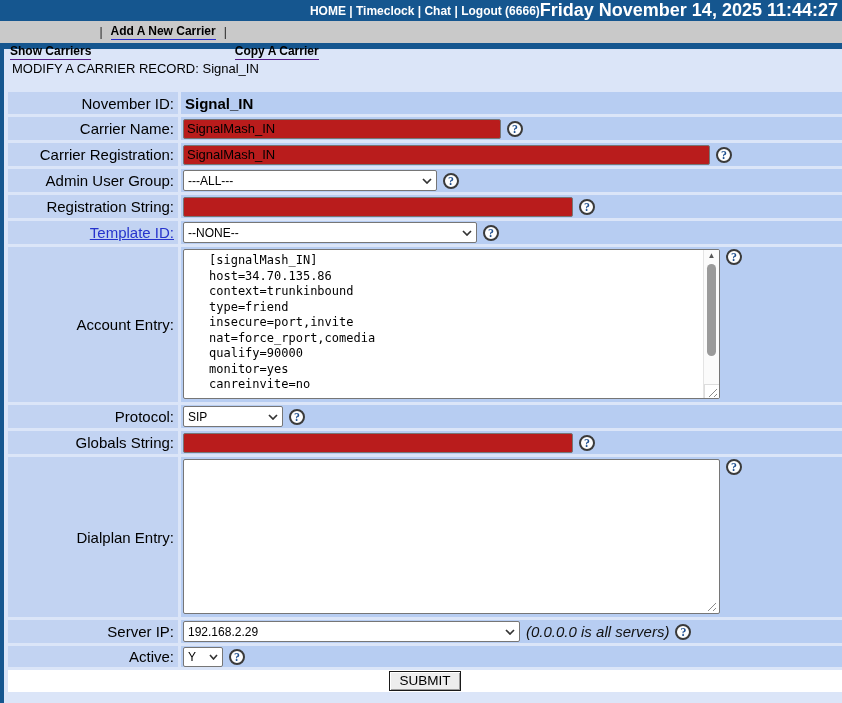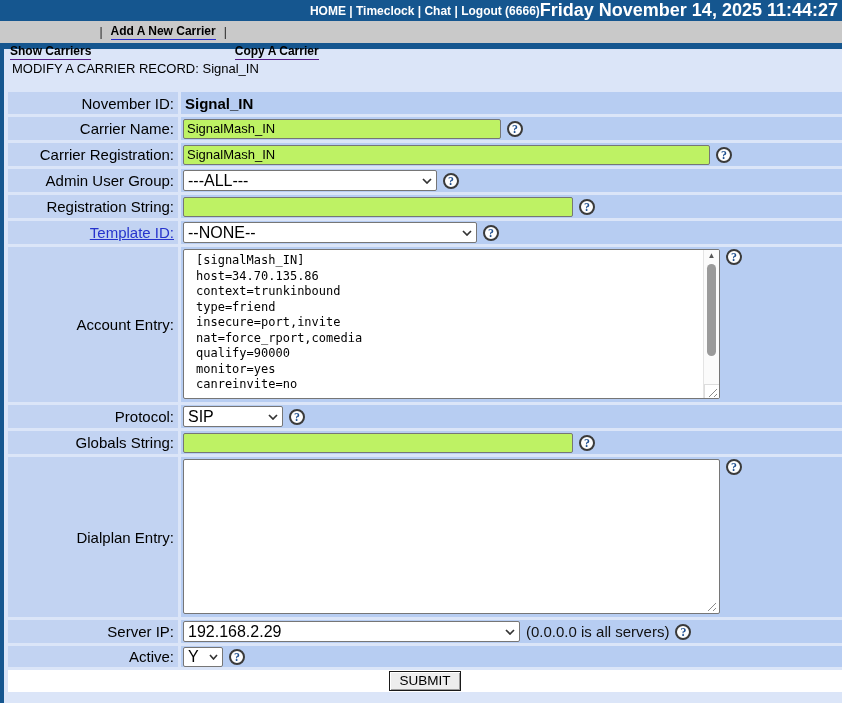--- a/index.html
+++ b/index.html
@@ -50,51 +50,52 @@
     flex: 1; background: #b7cdf2; margin-left: 3px;
     display: flex; align-items: center; padding-left: 2px;
   }
   .cell-value.top { align-items: flex-start; padding-top: 2px; }
   .h22 { height: 22px; } .h23 { height: 23px; } .h21 { height: 21px; }
   .h155 { height: 155px; } .h160 { height: 160px; }
   .carrier-id-value { font-size: 15px; font-weight: bold; color: #000; padding-left: 2px; }
   .link-label { color: #2633cc; text-decoration: underline; cursor: pointer; margin-left: 24px; }
   
   .tinput {
-    height: 20px; background: #bef264; border: 1px solid #767676;
+    height: 20px; background: #b91c1c; border: 1px solid #767676;
     font-family: "Liberation Sans", sans-serif; font-size: 13px; color: #000;
     padding: 0 3px; border-radius: 2px;
   }
   .fselect {
     height: 21px; background: #fff; border: 1px solid #767676; border-radius: 2px;
-    font-size: 16px; color: #000; display: inline-flex; align-items: center;
+    font-size: 12px; color: #000; display: inline-flex; align-items: center;
     justify-content: space-between; padding: 0 4px 0 4px; cursor: default;
   }
   .fselect .chev { margin-left: 6px; flex: none; display: inline-flex; }
   .note {
-    font-size: 15px; color: #111; margin-left: 6px;
+    font-style: italic; font-size: 15px; color: #111; margin-left: 6px;
   }
   
   .help {
     width: 16px; height: 16px; border-radius: 50%;
     border: 2px solid #3a3a3a; background: #fdfdfd;
     color: #1d4e8f; font-family: "Liberation Serif", serif;
     font-weight: bold; font-size: 12px; line-height: 12px;
     display: inline-flex; align-items: center; justify-content: center;
     margin-left: 6px; flex: none; cursor: pointer;
   }
   
   .tbox {
     background: #fff; border: 1px solid #767676; border-radius: 2px;
     position: relative; overflow: hidden;
   }
   .tbox .text {
     font-family: "DejaVu Sans Mono", monospace; font-size: 12px;
     line-height: 15.5px; white-space: pre; color: #000;
     padding: 3px 20px 3px 12px;
+    margin-left: 13px;
   }
   .sbar {
     position: absolute; top: 0; right: 0; bottom: 0; width: 16px;
     background: #fbfbfb; border-left: 1px solid #e4e4e4;
     display: flex; flex-direction: column; align-items: center;
   }
   .sbar .arrow { font-size: 8px; color: #555; line-height: 12px; flex: none; }
   .sbar .thumb {
     width: 9px; background: #9a9a9a; border-radius: 5px;
     margin-top: 2px; height: 62%;

